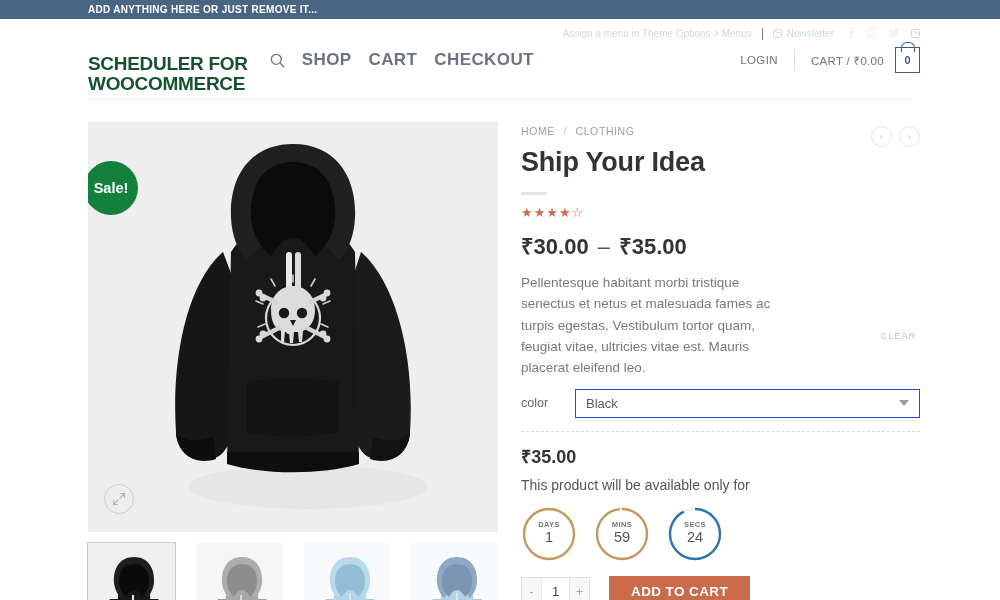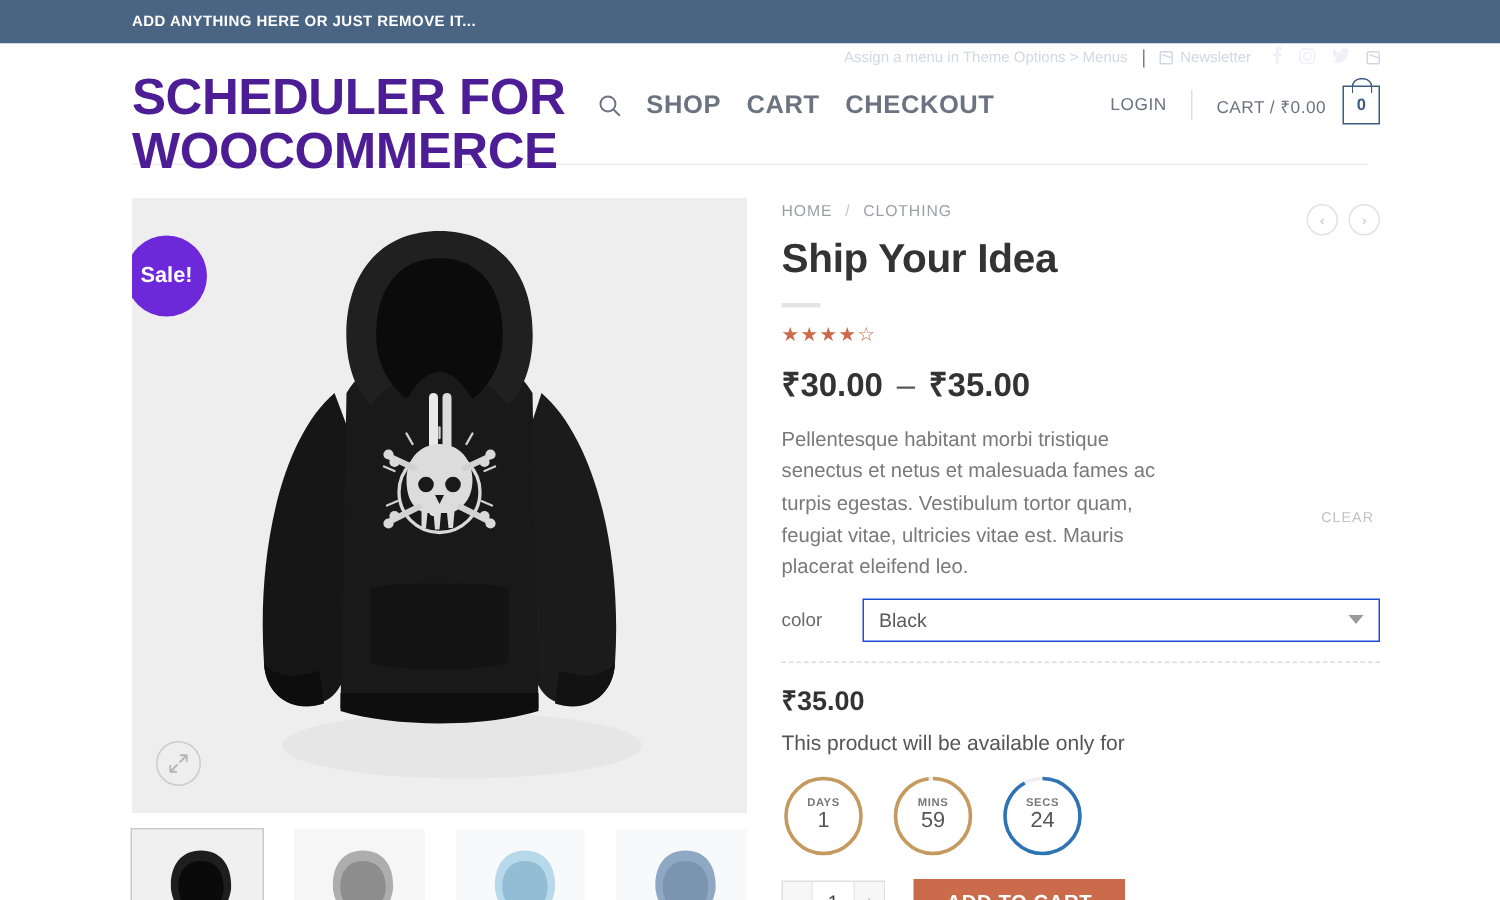--- a/index.html
+++ b/index.html
@@ -6,21 +6,21 @@
   html, body {
     width: 1000px; height: 600px;
     overflow: hidden;
     background: #ffffff;
     font-family: "Liberation Sans", sans-serif;
     color: #4a4a4a;
   }
 
   
   .topbar {
-    height: 29px;
+    height: 19px;
     background: #4a6484;
     display: flex;
     align-items: center;
     padding: 0 80px 0 88px;
     color: #dfe5ec;
     font-size: 10px;
   }
   .topbar-left {
     font-weight: bold;
     letter-spacing: .3px;
@@ -70,24 +70,24 @@
 
   
   .header {
     height: 80px;
     padding: 0 80px 0 88px;
     display: flex;
     align-items: center;
     background: #fff;
   }
   .brand {
-    font-size: 34px;
+    font-size: 19px;
     font-weight: bold;
     line-height: 1.04;
-    color: #4c1d95;
+    color: #14532d;
     letter-spacing: -0.3px;
     white-space: pre-line;
     font-family: "Liberation Sans", sans-serif;
     margin-top: 29px;
   }
   .mainnav {
     display: flex;
     align-items: center;
     gap: 17px;
     margin-left: 22px;
@@ -150,23 +150,23 @@
 
   
   .gallery { width: 410px; flex: 0 0 410px; }
   .mainimg {
     position: relative;
     width: 410px; height: 410px;
     background: #eeeeee;
     overflow: hidden;
   }
   .sale-badge {
-    position: absolute; left: -4px; top: 25px;
+    position: absolute; left: -4px; top: 39px;
     width: 54px; height: 54px; border-radius: 50%;
-    background: #6d28d9;
+    background: #15803d;
     color: #fff;
     display:flex; align-items:center; justify-content:center;
     font-size: 14.5px; font-weight: 600;
     z-index: 4;
   }
   .hoodie-wrap {
     position:absolute; inset:0;
     display:flex; align-items:center; justify-content:center;
   }
   .zoom-ico {

